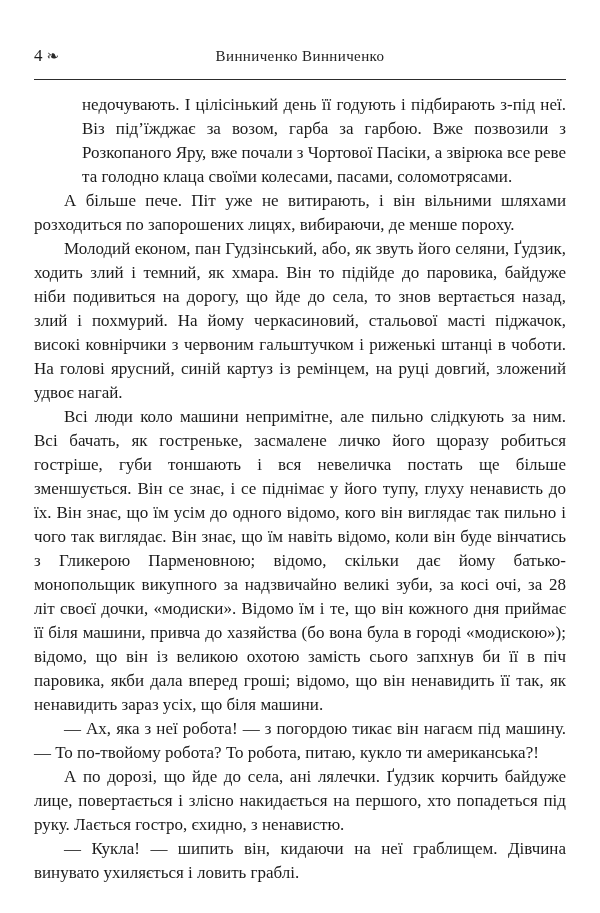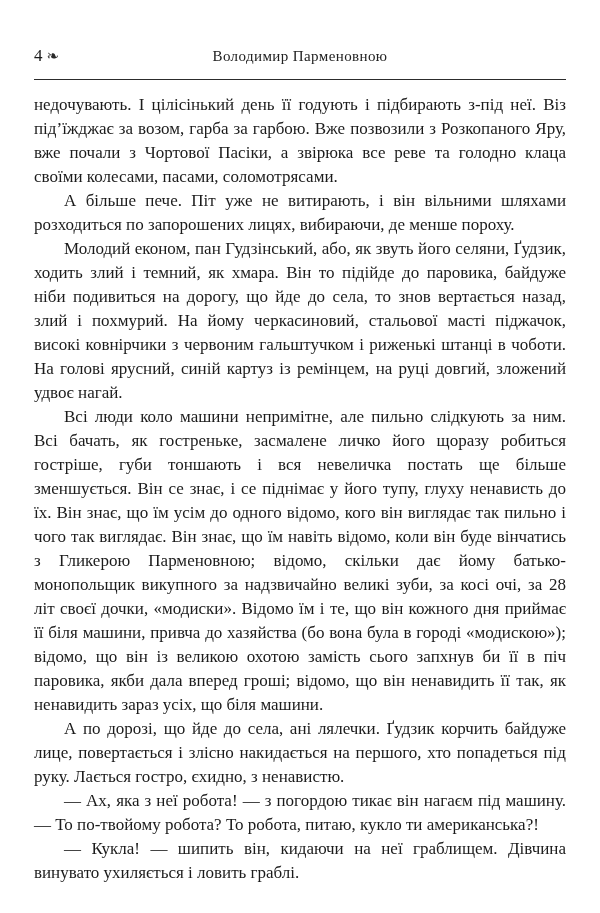--- a/index.html
+++ b/index.html
@@ -60,36 +60,37 @@
     font-size: 17px;
     line-height: 24px;
     text-align: justify;
   }
   .para {
     margin: 0;
     text-indent: 30px;
   }
   .para.no-indent {
     text-indent: 0;
+    margin-left: 48px;
   }
 </style>
 </head>
 <body>
 
 <div class="page">
   <header class="page-header">
     <span class="page-number-group">
       <span>4</span>
       <span class="ornament">❧</span>
     </span>
-    <span class="header-title">Володимир Парменовною</span>
+    <span class="header-title">Винниченко Винниченко</span>
   </header>
   <div class="header-rule"></div>
   <main class="text-block">
       <p class="para no-indent">недочувають. І цілісінький день її годують і підбирають з-під неї. Віз під’їжджає за возом, гарба за гарбою. Вже позвозили з Розкопаного Яру, вже почали з Чортової Пасіки, а звірюка все реве та голодно клаца своїми колесами, пасами, соломотрясами.</p>
       <p class="para">А більше пече. Піт уже не витирають, і він вільними шляхами розходиться по запорошених лицях, вибираючи, де менше пороху.</p>
       <p class="para">Молодий економ, пан Гудзінський, або, як звуть його селяни, Ґудзик, ходить злий і темний, як хмара. Він то підійде до паровика, байдуже ніби подивиться на дорогу, що йде до села, то знов вертається назад, злий і похмурий. На йому черкасиновий, стальової масті піджачок, високі ковнірчики з червоним гальштучком і риженькі штанці в чоботи. На голові ярусний, синій картуз із ремінцем, на руці довгий, зложений удвоє нагай.</p>
       <p class="para">Всі люди коло машини непримітне, але пильно слідкують за ним. Всі бачать, як гостреньке, засмалене личко його щоразу робиться гостріше, губи тоншають і вся невеличка постать ще більше зменшується. Він се знає, і се піднімає у його тупу, глуху ненависть до їх. Він знає, що їм усім до одного відомо, кого він виглядає так пильно і чого так виглядає. Він знає, що їм навіть відомо, коли він буде вінчатись з Гликерою Парменовною; відомо, скільки дає йому батько-монопольщик викупного за надзвичайно великі зуби, за косі очі, за 28 літ своєї дочки, «модиски». Відомо їм і те, що він кожного дня приймає її біля машини, привча до хазяйства (бо вона була в городі «модискою»); відомо, що він із великою охотою замість сього запхнув би її в піч паровика, якби дала вперед гроші; відомо, що він ненавидить її так, як ненавидить зараз усіх, що біля машини.</p>
+      <p class="para">— Ах, яка з неї робота! — з погордою тикає він нагаєм під машину. — То по-твойому робота? То робота, питаю, кукло ти американська?!</p>
       <p class="para">А по дорозі, що йде до села, ані лялечки. Ґудзик корчить байдуже лице, повертається і злісно накидається на першого, хто попадеться під руку. Лається гостро, єхидно, з ненавистю.</p>
-      <p class="para">— Ах, яка з неї робота! — з погордою тикає він нагаєм під машину. — То по-твойому робота? То робота, питаю, кукло ти американська?!</p>
       <p class="para">— Кукла! — шипить він, кидаючи на неї граблищем. Дівчина винувато ухиляється і ловить граблі.</p>
     </main>
 </div>
 
 </body></html>

